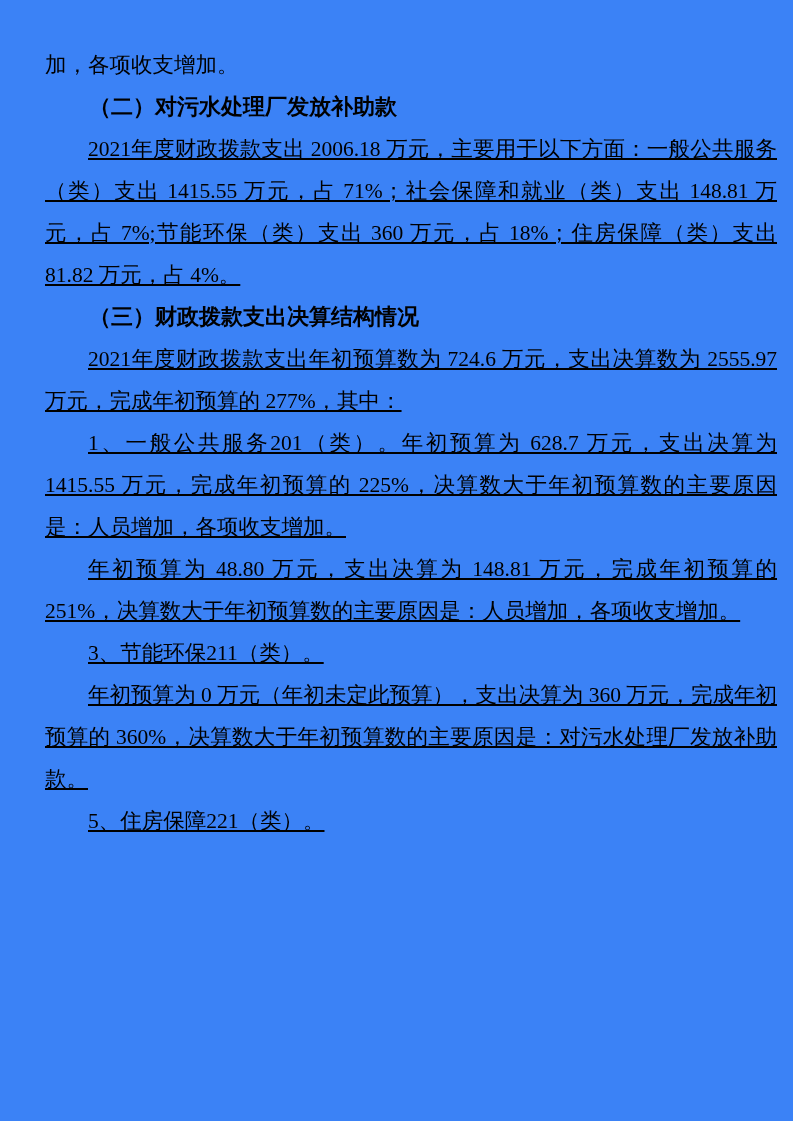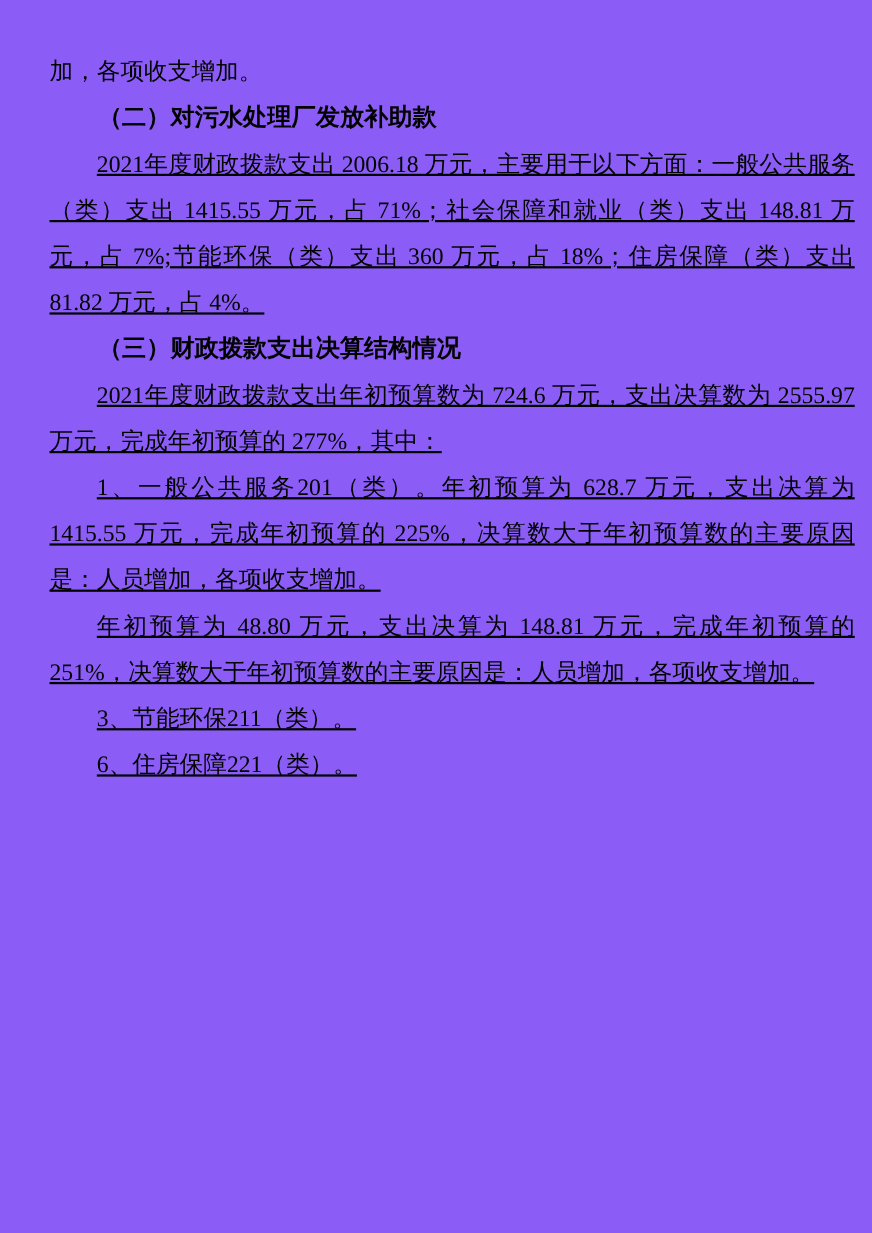--- a/index.html
+++ b/index.html
@@ -5,21 +5,21 @@
   html, body {
     margin: 0;
     padding: 0;
     background: #ffffff;
   }
   .page {
     position: relative;
     width: 793px;
     height: 1121px;
     box-sizing: border-box;
-    background: #8b5cf6;
+    background: #3b82f6;
     color: #000000;
     padding: 44px 16px 18px 45px;
     overflow: hidden;
     font-family: "Liberation Serif", "DejaVu Serif", serif;
   }
   .page p {
     margin: 0;
     font-size: 21.5px;
     line-height: 42px;
     text-align: justify;
@@ -51,16 +51,17 @@
 
   <p class="body indent">2021年度财政拨款支出年初预算数为 724.6 万元，支出决算数为 2555.97 万元，完成年初预算的 277%，其中：</p>
 
   <p class="body indent">1、一般公共服务201（类）。年初预算为 628.7 万元，支出决算为 1415.55 万元，完成年初预算的 225%，决算数大于年初预算数的主要原因是：人员增加，各项收支增加。</p>
 
 
   <p class="body indent">年初预算为 48.80 万元，支出决算为 148.81 万元，完成年初预算的 251%，决算数大于年初预算数的主要原因是：人员增加，各项收支增加。</p>
 
   <p class="body indent">3、节能环保211（类）。</p>
 
+  <p class="body indent">年初预算为 0 万元（年初未定此预算），支出决算为 360 万元，完成年初预算的 360%，决算数大于年初预算数的主要原因是：对污水处理厂发放补助款。</p>
 
-  <p class="body indent">6、住房保障221（类）。</p>
+  <p class="body indent">5、住房保障221（类）。</p>
 
 </div>
 
 </body></html>

